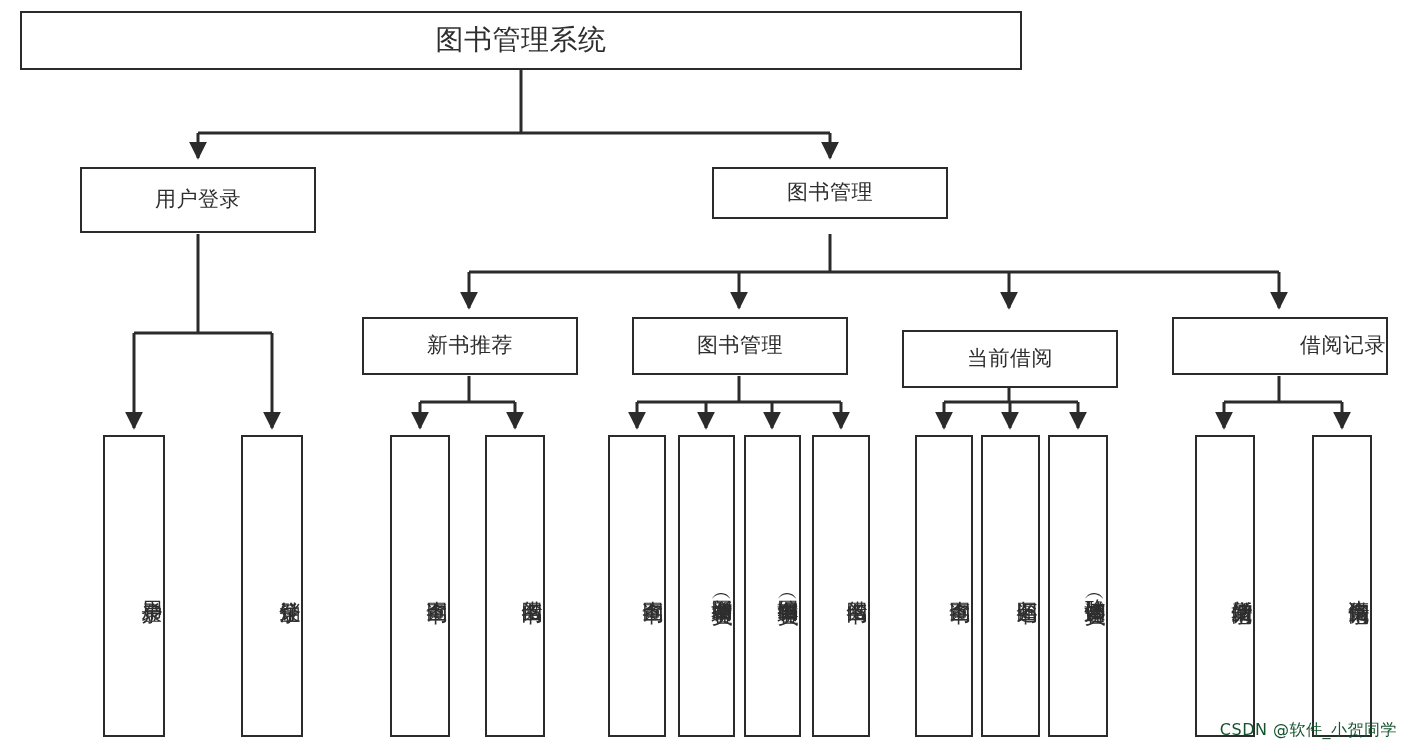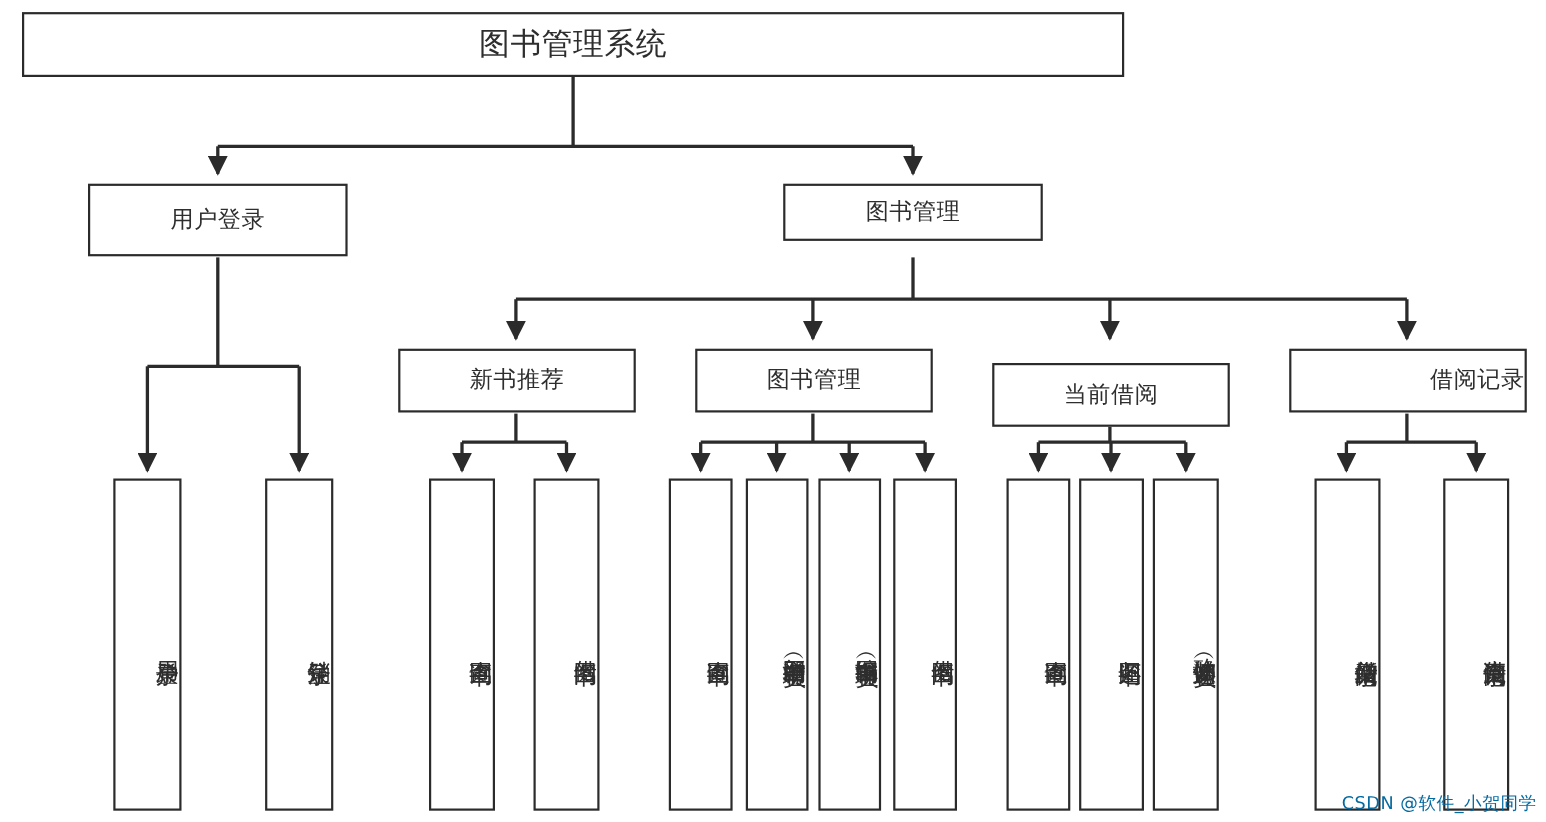--- a/index.html
+++ b/index.html
@@ -52,21 +52,21 @@
   }
   .node-v.tall-text { align-items: flex-start; }
   .label {
     display: block;
   }
   #watermark {
     position: absolute;
     right: 8px;
     bottom: 6px;
     font-size: 16px;
-    color: #0369a1;
+    color: #14532d;
     letter-spacing: 0.5px;
     white-space: nowrap;
     pointer-events: none;
   }
 </style>
 </head>
 <body>
 
 <div id="canvas">
 

